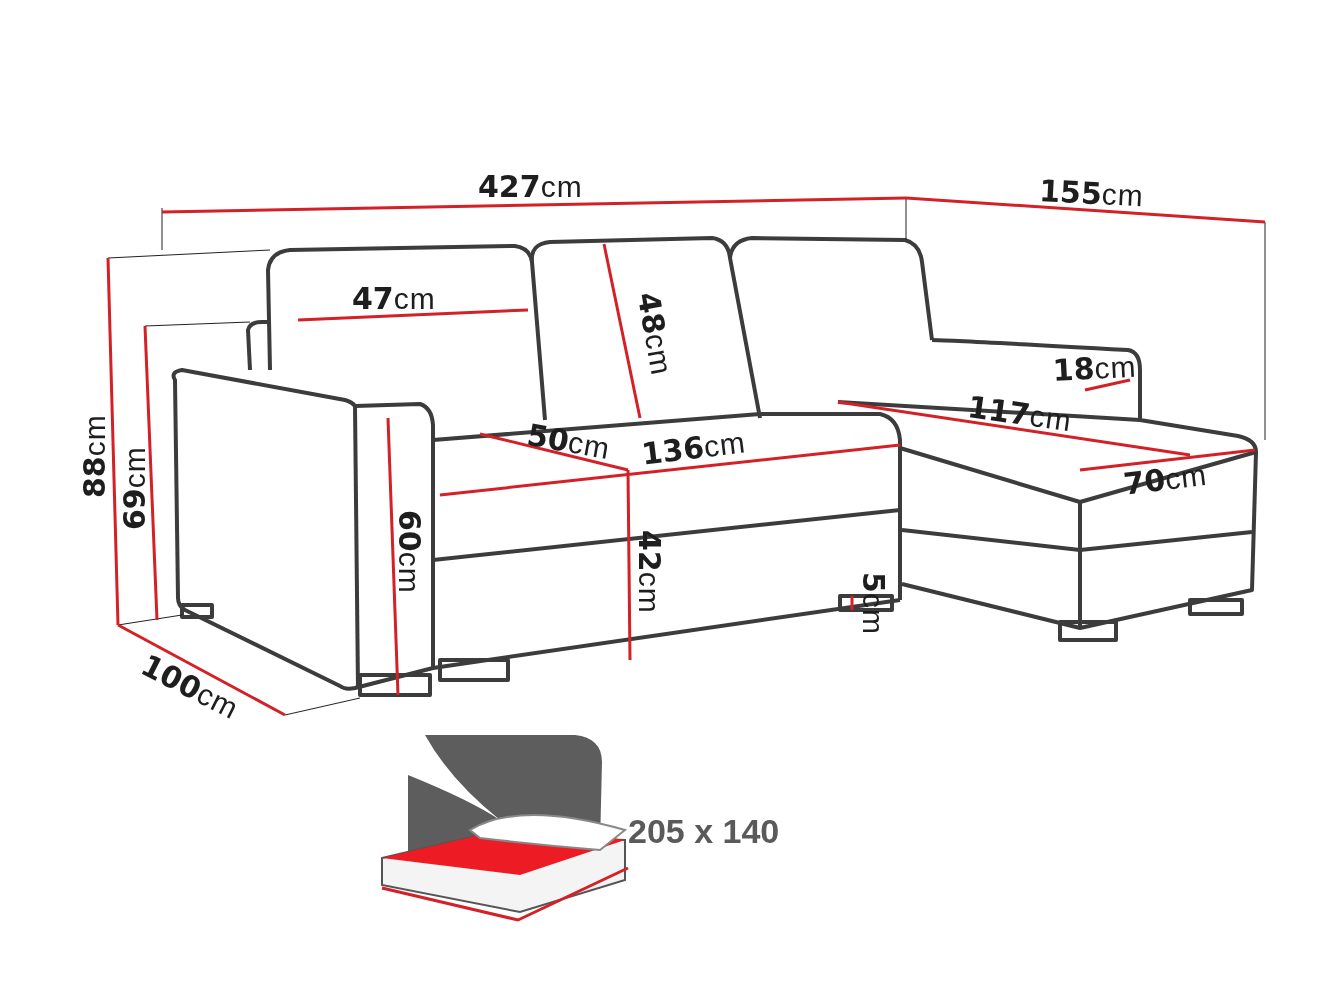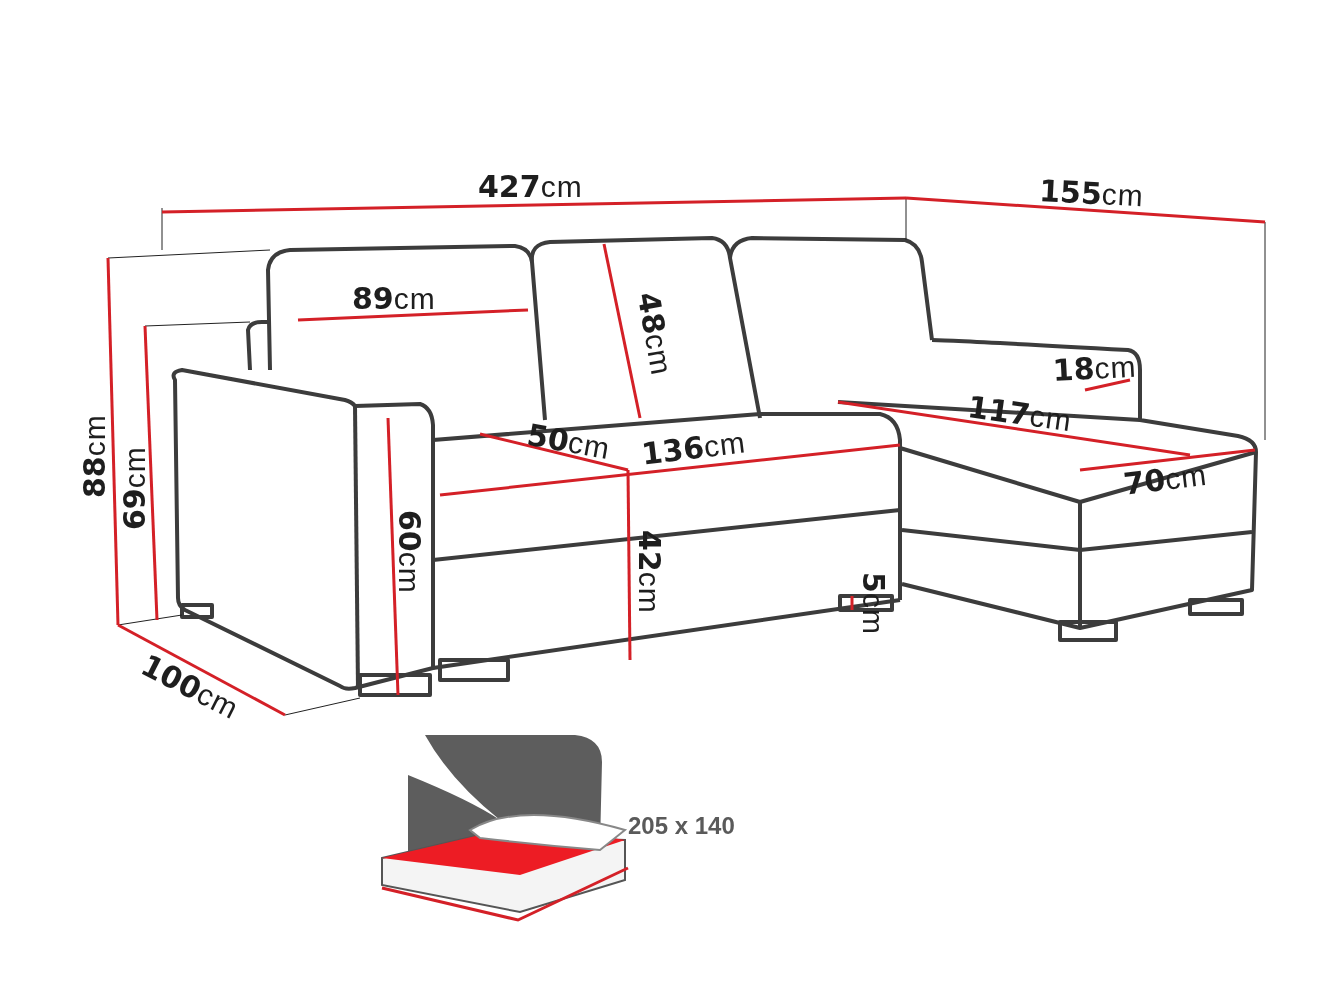--- a/index.html
+++ b/index.html
@@ -1,21 +1,21 @@
 <!DOCTYPE html>
 <html><head>
 <meta charset="utf-8">
 <style>
   html,body{margin:0;padding:0;background:#ffffff;}
   body{width:1340px;height:1005px;position:relative;overflow:hidden;font-family:"DejaVu Sans",sans-serif;}
   svg{position:absolute;left:0;top:0;}
   .lbl{position:absolute;color:#1e1e1e;font-size:30px;white-space:nowrap;line-height:1;transform-origin:left top;}
   .lbl b{font-weight:bold;}
   .lbl .u{font-weight:normal;font-family:"Liberation Sans",sans-serif;letter-spacing:1px;}
-  .bed{position:absolute;left:628px;top:812px;color:#5a5a5a;font-size:24px;font-weight:bold;font-family:"Liberation Sans",sans-serif;}
+  .bed{position:absolute;left:628px;top:812px;color:#5a5a5a;font-size:34px;font-weight:bold;font-family:"Liberation Sans",sans-serif;}
 </style>
 </head>
 <body>
 
 <svg width="1340" height="1005">
   <g fill="none" stroke="#3c3c3c" stroke-width="4" stroke-linejoin="round">
 
     <path d="M270 370 L268 270 Q270 252 290 250 L515 246 Q530 248 532 262 L545 420"></path>
     <path d="M532 262 Q530 244 550 242 L712 238 Q728 240 730 258 L760 418"></path>
     <path d="M730 258 Q732 240 752 238 L905 240 Q920 244 922 262 L932 340"></path>
@@ -73,21 +73,21 @@
     <path d="M425 735 L575 735 Q602 738 602 762 L600 845 L408 855 L408 775 Q470 800 500 820 Q450 780 425 735 Z" fill="#5d5d5d"></path>
     <path d="M382 858 L480 835 L625 840 L625 880 L520 912 L382 885 Z" fill="#f4f4f4" stroke="#555" stroke-width="2"></path>
     <path d="M382 858 L480 835 L560 830 L625 840 L520 875 Z" fill="#ed1c24"></path>
     <path d="M470 830 Q520 800 625 830 L600 850 Q540 845 480 838 Z" fill="#ffffff" stroke="#888" stroke-width="2"></path>
     <path d="M382 888 L518 920 L628 868" fill="none" stroke="#d42027" stroke-width="3"></path>
   </g>
 </svg>
 
 <div class="lbl" style="left:478px;top:172px;"><b>427</b><span class="u">cm</span></div>
 <div class="lbl" style="left:1040px;top:176px;transform:rotate(3deg);"><b>155</b><span class="u">cm</span></div>
-<div class="lbl" style="left:352px;top:284px;"><b>89</b><span class="u">cm</span></div>
+<div class="lbl" style="left:352px;top:284px;"><b>47</b><span class="u">cm</span></div>
 <div class="lbl" style="left:662px;top:290px;transform:rotate(80deg);"><b>48</b><span class="u">cm</span></div>
 <div class="lbl" style="left:1052px;top:356px;transform:rotate(-3deg);"><b>18</b><span class="u">cm</span></div>
 <div class="lbl" style="left:970px;top:392px;transform:rotate(8deg);"><b>117</b><span class="u">cm</span></div>
 <div class="lbl" style="left:530px;top:420px;transform:rotate(10deg);"><b>50</b><span class="u">cm</span></div>
 <div class="lbl" style="left:640px;top:440px;transform:rotate(-7deg);"><b>136</b><span class="u">cm</span></div>
 <div class="lbl" style="left:1122px;top:470px;transform:rotate(-7deg);"><b>70</b><span class="u">cm</span></div>
 <div class="lbl" style="left:80px;top:498px;transform:rotate(-90deg);"><b>88</b><span class="u">cm</span></div>
 <div class="lbl" style="left:120px;top:530px;transform:rotate(-90deg);"><b>69</b><span class="u">cm</span></div>
 <div class="lbl" style="left:424px;top:510px;transform:rotate(90deg);"><b>60</b><span class="u">cm</span></div>
 <div class="lbl" style="left:664px;top:530px;transform:rotate(90deg);"><b>42</b><span class="u">cm</span></div>

